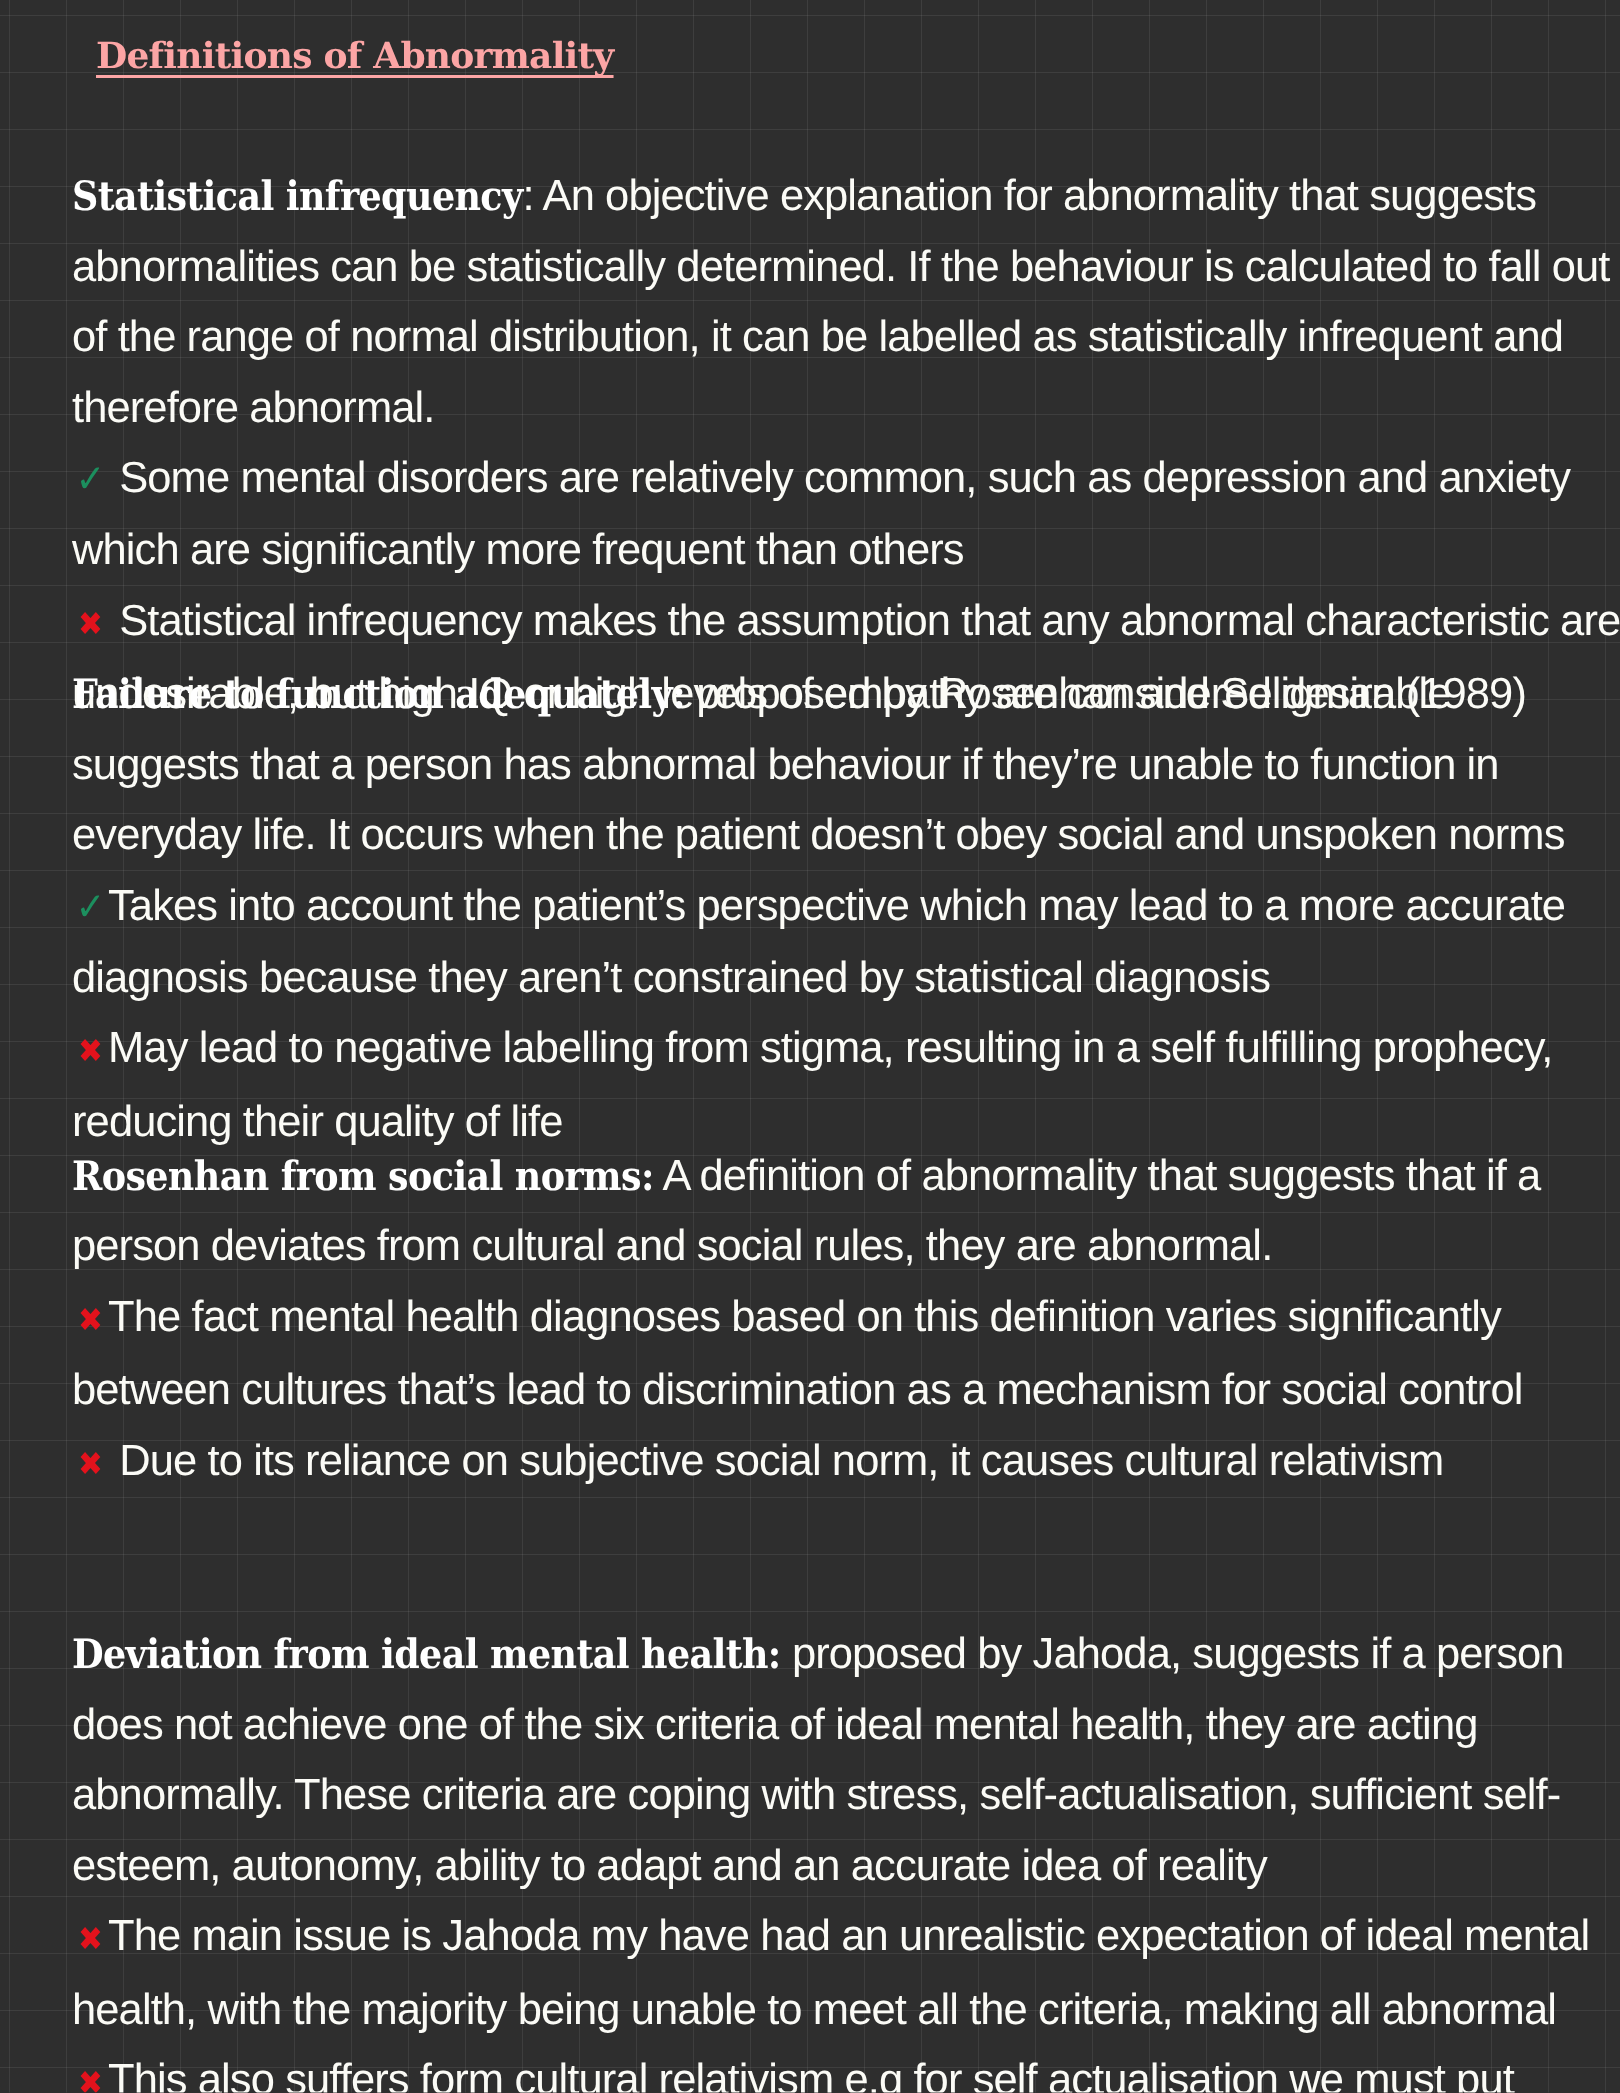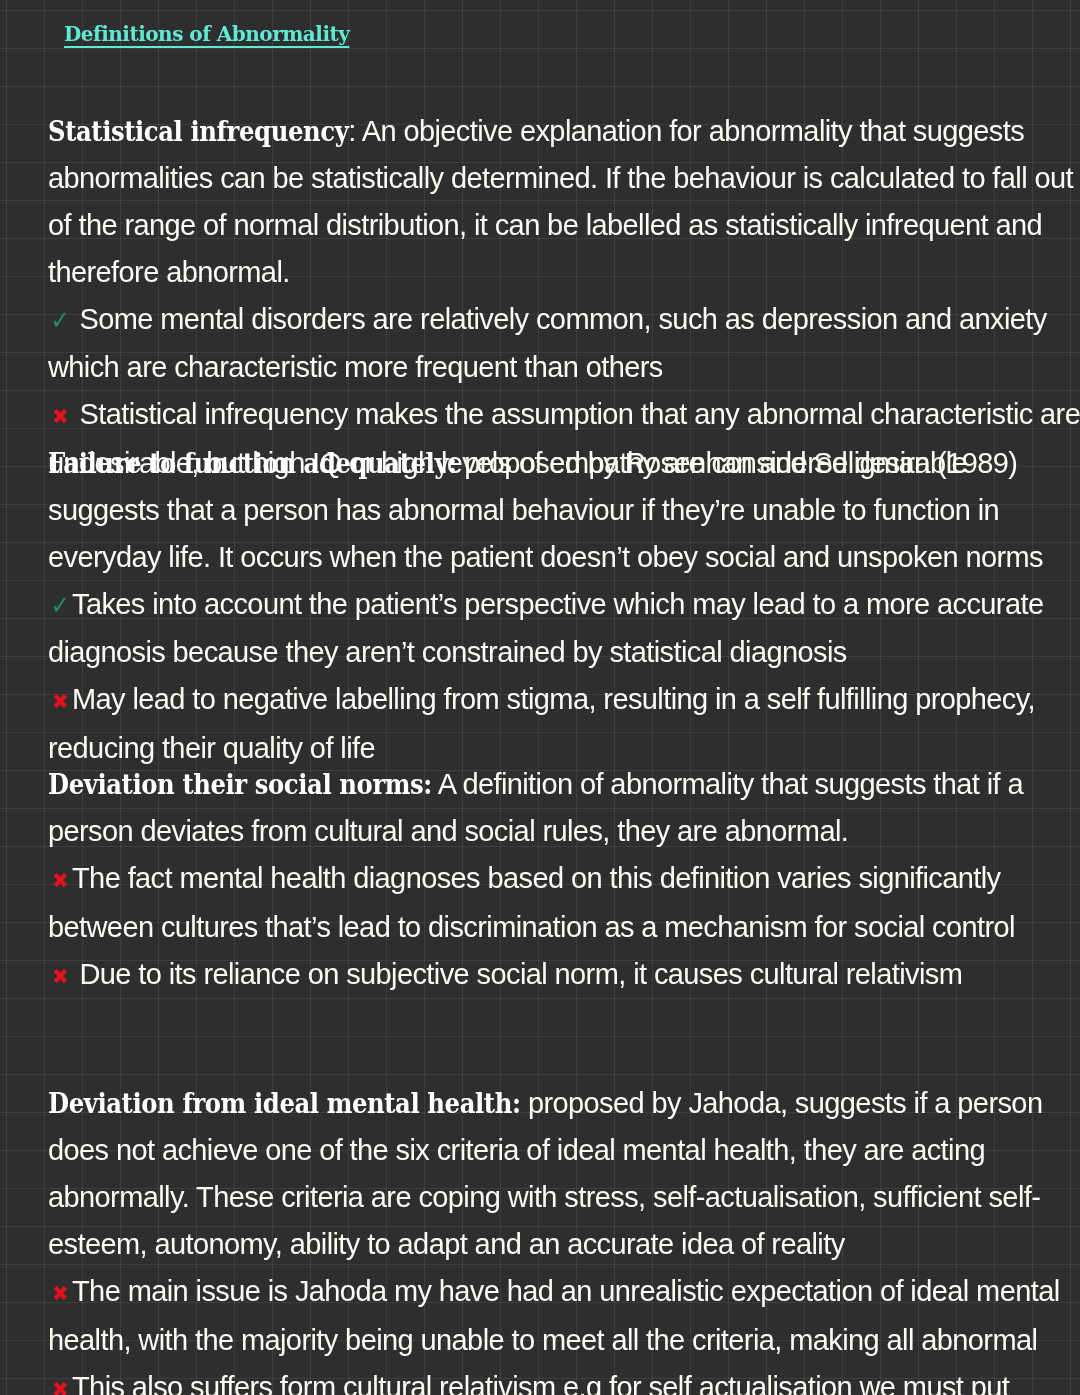--- a/index.html
+++ b/index.html
@@ -25,23 +25,23 @@
     top: 0;
     width: 1080px;
     height: 1395px;
   }
   .title {
     position: absolute;
     left: 64px;
     top: 22px;
     font-family: "DejaVu Serif", serif;
     font-weight: bold;
-    font-size: 20px;
+    font-size: 24px;
     letter-spacing: -0.5px;
-    color: #5eead4;
+    color: #fca5a5;
     text-decoration: underline;
     text-decoration-thickness: 2px;
     text-underline-offset: 5px;
     margin: 0;
   }
   .section {
     position: absolute;
     left: 20px;
     width: 1055px;
     font-family: "Liberation Sans Narrow", "Liberation Sans", sans-serif;
@@ -93,42 +93,42 @@
 
 <div class="page">
 
   <h1 class="title">Definitions of Abnormality</h1>
 
   <div class="section" id="sec-0">
     <p>
       <span class="heading">Statistical infrequency</span><span>: </span><span class="body-text">An objective explanation for abnormality that suggests abnormalities can be statistically determined. If the behaviour is calculated to fall out of the range of normal distribution, it can be labelled as statistically infrequent and therefore abnormal.</span>
     </p>
     <p class="point">
-      <span class="mark mark-pro">✓</span><span> Some mental disorders are relatively common, such as depression and anxiety which are characteristic more frequent than others</span>
+      <span class="mark mark-pro">✓</span><span> Some mental disorders are relatively common, such as depression and anxiety which are significantly more frequent than others</span>
     </p>
     <p class="point">
       <span class="mark mark-con">✖</span><span>  Statistical infrequency makes the assumption that any abnormal characteristic are undesirable, but high IQ or high levels of empathy are considered desirable</span>
     </p>
   </div>
 
   <div class="section" id="sec-1">
     <p>
       <span class="heading">Failure to function adequately:</span><span> </span><span class="body-text">proposed by Rosenhan and Seligman (1989) suggests that a person has abnormal behaviour if they’re unable to function in everyday life. It occurs when the patient doesn’t obey social and unspoken norms</span>
     </p>
     <p class="point">
       <span class="mark mark-pro">✓</span><span>Takes into account the patient’s perspective which may lead to a more accurate diagnosis because they aren’t constrained by statistical diagnosis</span>
     </p>
     <p class="point">
       <span class="mark mark-con">✖</span><span>May lead to negative labelling from stigma, resulting in a self fulfilling prophecy, reducing their quality of life</span>
     </p>
   </div>
 
   <div class="section" id="sec-2">
     <p>
-      <span class="heading">Deviation their social norms:</span><span> </span><span class="body-text">A definition of abnormality that suggests that if a person deviates from cultural and social rules, they are abnormal.</span>
+      <span class="heading">Rosenhan from social norms:</span><span> </span><span class="body-text">A definition of abnormality that suggests that if a person deviates from cultural and social rules, they are abnormal.</span>
     </p>
     <p class="point">
       <span class="mark mark-con">✖</span><span>The fact mental health diagnoses based on this definition varies significantly between cultures that’s lead to discrimination as a mechanism for social control</span>
     </p>
     <p class="point">
       <span class="mark mark-con">✖</span><span> Due to its reliance on subjective social norm, it causes cultural relativism</span>
     </p>
   </div>
 
   <div class="section" id="sec-3">

